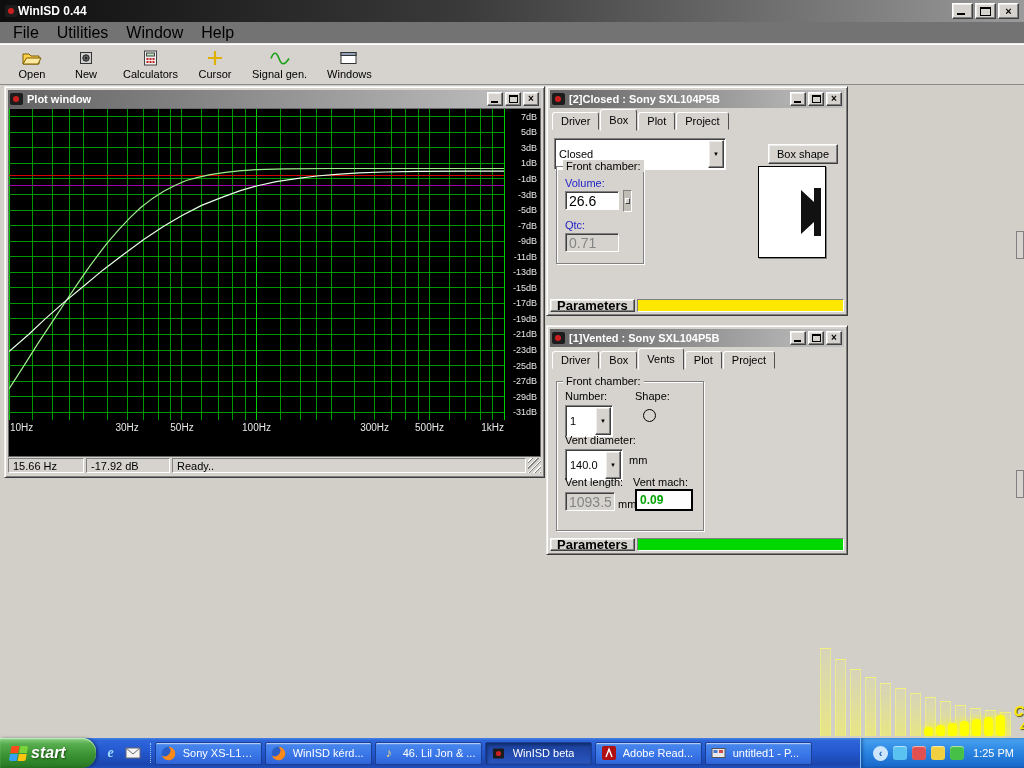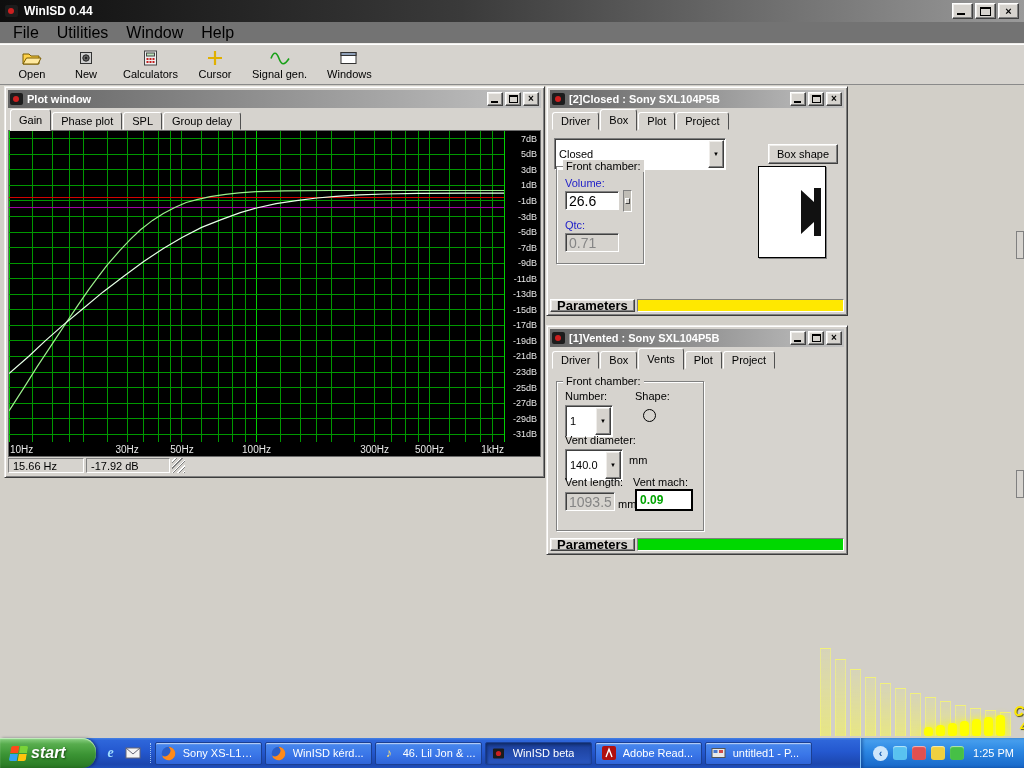--- a/index.html
+++ b/index.html
@@ -2,21 +2,21 @@
 <html><head>
 <meta charset="utf-8">
 <style>
   *{margin:0;padding:0;box-sizing:border-box;font-family:"Liberation Sans",sans-serif;}
   html,body{width:1024px;height:768px;overflow:hidden;}
   .screen{position:relative;width:1024px;height:768px;background:#d2cfc8;}
 
   
   .main-titlebar{position:absolute;left:0;top:0;width:1024px;height:22px;
     background:linear-gradient(90deg,#0e0e0e 0%,#3a3a3a 45%,#9a9a9a 100%);
-    display:flex;align-items:center;gap:6px;padding:0 5px;color:#fff;font-size:12px;font-weight:bold;}
+    display:flex;align-items:center;padding:0 5px;color:#fff;font-size:12px;font-weight:bold;}
   .wbtns{margin-left:auto;display:flex;gap:2px;align-items:center;}
   .bevel-up{background:#d6d3ce;border:1px solid;border-color:#ffffff #404040 #404040 #ffffff;
     box-shadow:inset -1px -1px 0 #808080,inset 1px 1px 0 #efedea;}
   .wbtn{width:21px;height:16px;position:relative;display:flex;align-items:center;justify-content:center;
     color:#000;font-size:11px;font-weight:bold;line-height:1;}
   .cbtn{width:16px;height:14px;position:relative;display:flex;align-items:center;justify-content:center;
     color:#000;font-size:10px;font-weight:bold;line-height:1;}
   .g-min{position:absolute;left:4px;bottom:3px;width:8px;height:2px;background:#000;}
   .cbtn .g-min{left:3px;bottom:2px;width:7px;}
   .g-max{position:absolute;left:4px;top:3px;width:11px;height:9px;border:1px solid #000;border-top-width:2px;}
@@ -233,26 +233,20 @@
       <span class="wbtns">
         <span class="cbtn bevel-up">
             <span class="g-min"></span>
           </span>
         <span class="cbtn bevel-up">
             <span class="g-max"></span>
           </span>
         <span class="cbtn bevel-up">×</span>
       </span>
     </div>
-    <div class="tabstrip" id="plotTabs">
-        <span class="tab active">Gain</span>
-        <span class="tab">Phase plot</span>
-        <span class="tab">SPL</span>
-        <span class="tab">Group delay</span>
-      </div>
     <div class="plot-area" id="plotArea"><svg width="531" height="325">
           <line x1="0" y1="0" x2="0" y2="311" stroke="#00d000" stroke-width="1" shape-rendering="crispEdges"></line>
           <line x1="23.985228219493973" y1="0" x2="23.985228219493973" y2="311" stroke="#009800" stroke-width="1" shape-rendering="crispEdges"></line>
           <line x1="43.582586616281134" y1="0" x2="43.582586616281134" y2="311" stroke="#009800" stroke-width="1" shape-rendering="crispEdges"></line>
           <line x1="60.15191704985787" y1="0" x2="60.15191704985787" y2="311" stroke="#009800" stroke-width="1" shape-rendering="crispEdges"></line>
           <line x1="74.50492392683536" y1="0" x2="74.50492392683536" y2="311" stroke="#009800" stroke-width="1" shape-rendering="crispEdges"></line>
           <line x1="98.49015214632934" y1="0" x2="98.49015214632934" y2="311" stroke="#009800" stroke-width="1" shape-rendering="crispEdges"></line>
           <line x1="118.08751054311644" y1="0" x2="118.08751054311644" y2="311" stroke="#009800" stroke-width="1" shape-rendering="crispEdges"></line>
           <line x1="134.65684097669322" y1="0" x2="134.65684097669322" y2="311" stroke="#009800" stroke-width="1" shape-rendering="crispEdges"></line>
           <line x1="149.00984785367072" y1="0" x2="149.00984785367072" y2="311" stroke="#009800" stroke-width="1" shape-rendering="crispEdges"></line>
@@ -326,20 +320,21 @@
           <text x="118.08751054311644" y="322" fill="#e8e8e8" font-size="10" text-anchor="middle" font-family="&quot;Liberation Sans&quot;,sans-serif">30Hz</text>
           <text x="172.99507607316463" y="322" fill="#e8e8e8" font-size="10" text-anchor="middle" font-family="&quot;Liberation Sans&quot;,sans-serif">50Hz</text>
           <text x="247.5" y="322" fill="#e8e8e8" font-size="10" text-anchor="middle" font-family="&quot;Liberation Sans&quot;,sans-serif">100Hz</text>
           <text x="365.5875105431165" y="322" fill="#e8e8e8" font-size="10" text-anchor="middle" font-family="&quot;Liberation Sans&quot;,sans-serif">300Hz</text>
           <text x="420.4950760731646" y="322" fill="#e8e8e8" font-size="10" text-anchor="middle" font-family="&quot;Liberation Sans&quot;,sans-serif">500Hz</text>
           <text x="495" y="322" fill="#e8e8e8" font-size="10" text-anchor="end" font-family="&quot;Liberation Sans&quot;,sans-serif">1kHz</text>
         </svg></div>
     <div class="statusbar">
       <span class="status-cell sc1">15.66 Hz</span>
       <span class="status-cell sc2">-17.92 dB</span>
+      <span class="status-cell sc3">Ready..</span>
       <span class="grip"></span>
     </div>
   </div>
 
   <div class="window closed-window">
     <div class="wtitle">
       <span class="wicon"></span>
       <span class="wtitle-text">[2]Closed : Sony SXL104P5B</span>
       <span class="wbtns">
         <span class="cbtn bevel-up">

